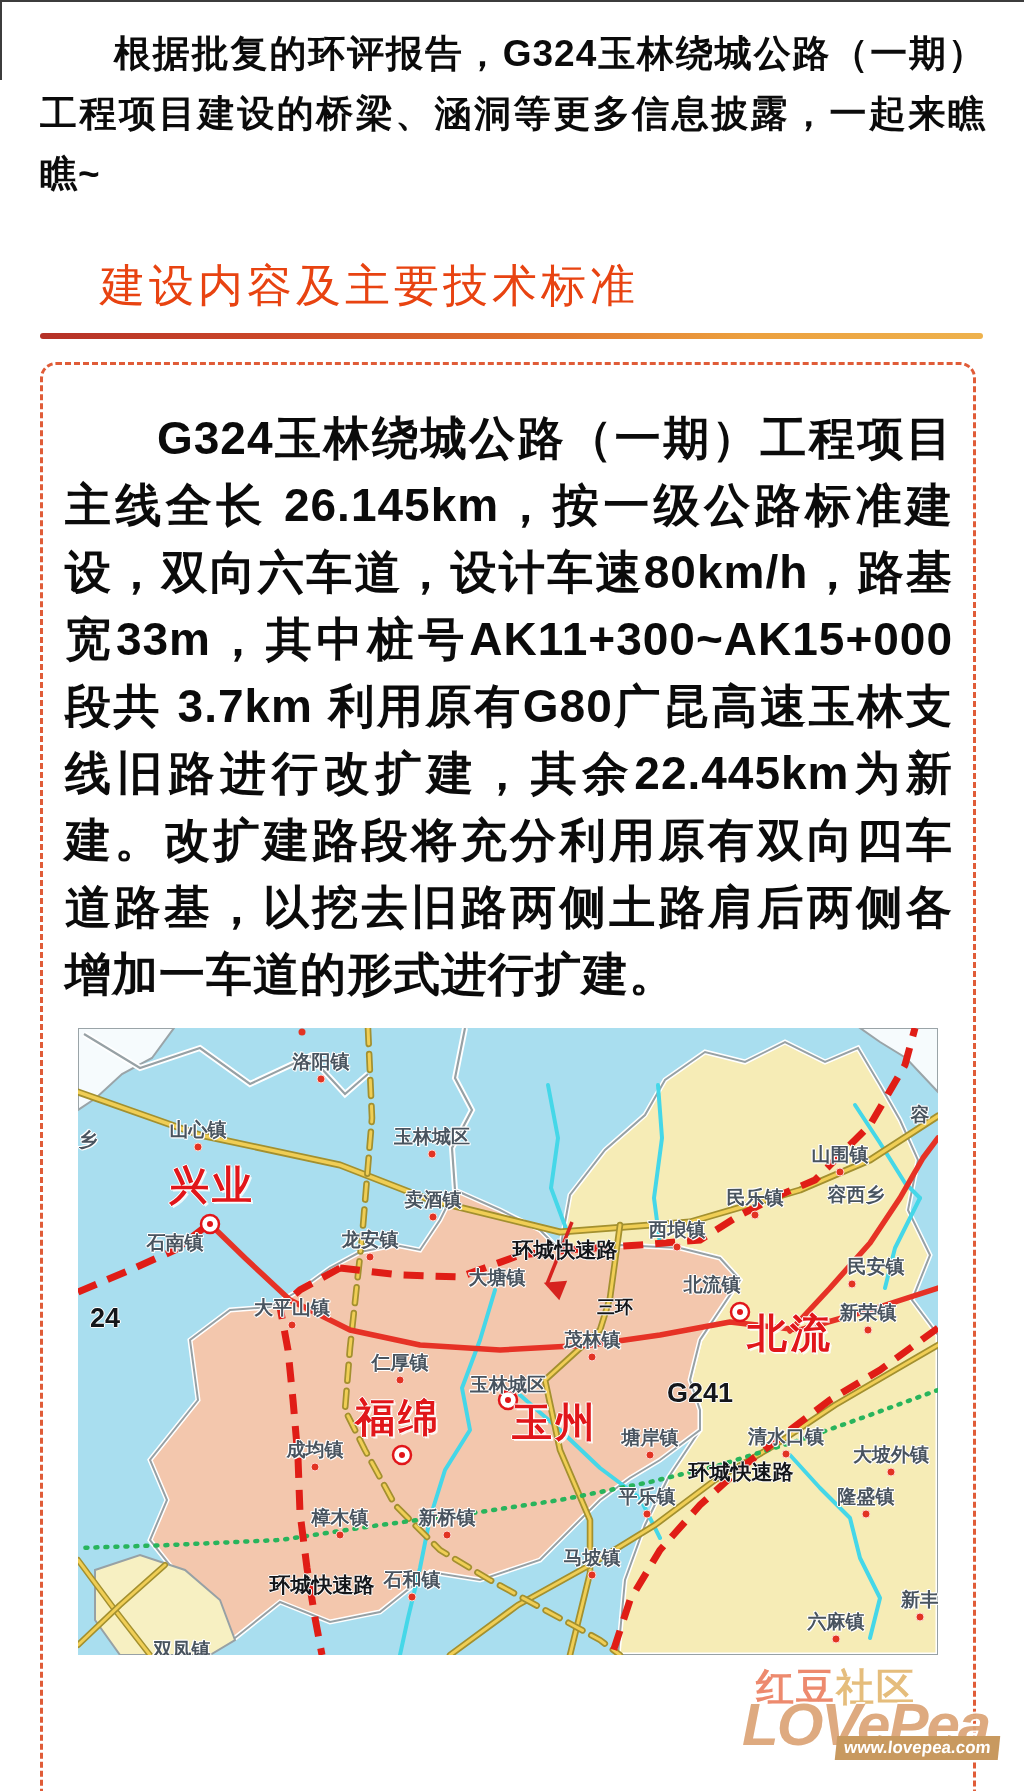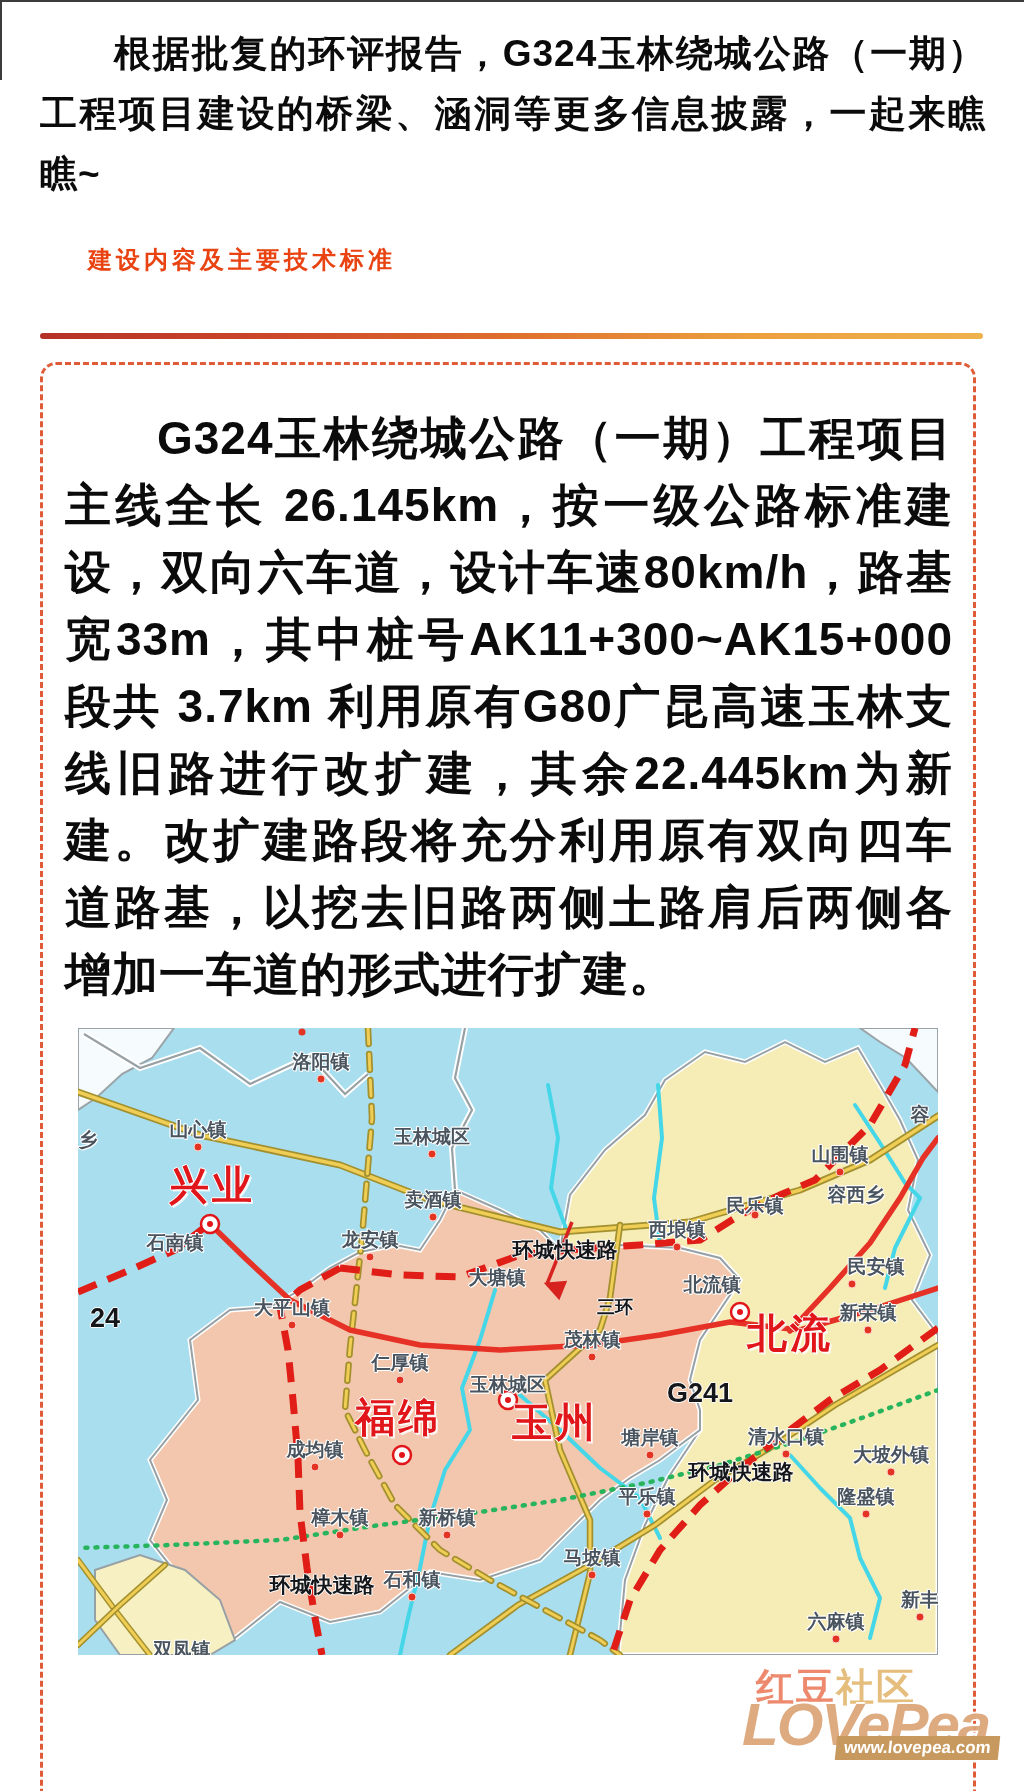--- a/index.html
+++ b/index.html
@@ -5,22 +5,22 @@
   html,body{margin:0;padding:0;background:#ffffff;}
   .page{position:relative;width:1024px;height:1791px;background:#fff;overflow:hidden;
         font-family:"Liberation Sans","DejaVu Sans",sans-serif;color:#0c0c0c;}
   .hairline-top{position:absolute;left:0;top:0;width:1024px;height:2px;background:#3c3c3c;}
   .hairline-left{position:absolute;left:0;top:0;width:2px;height:80px;background:#3c3c3c;}
 
   .intro{position:absolute;left:40px;top:24px;width:946px;margin:0;
          font-size:37px;line-height:60px;font-weight:900;letter-spacing:1px;
          text-align:justify;text-indent:2em;word-break:break-all;color:#0b0b0b;}
 
-  .section-title{position:absolute;left:84px;top:240px;margin:4px;
-        font-size:24px;font-weight:700;letter-spacing:4px;color:#e84311;}
+  .section-title{position:absolute;left:84px;top:240px;margin:16px;
+        font-size:45px;font-weight:400;letter-spacing:4px;color:#e84311;}
 
   .divider{position:absolute;left:40px;top:333px;width:943px;height:6px;border-radius:3px;
         background:linear-gradient(90deg,#b53127,#cc4829,#df6f2d,#eca03e,#eeb24d);}
 
   .info-box{position:absolute;left:40px;top:362px;width:936px;height:1470px;
         border:3px dashed #e05c38;border-radius:16px;box-sizing:border-box;}
   .info-paragraph{margin:40px 20px 0 22px;
         font-size:46px;line-height:67px;font-weight:900;letter-spacing:1px;
         text-align:justify;text-indent:2em;word-break:break-all;color:#0b0b0b;}
 
@@ -168,21 +168,21 @@
         <span class="map-dot" style="left: 355px; top: 189px;"></span>
         <span class="map-town" style="left: 97px; top: 215px;">石南镇</span>
         <span class="map-town" style="left: 292px; top: 212px;">龙安镇</span>
         <span class="map-dot" style="left: 292px; top: 229px;"></span>
         <span class="map-town" style="left: 214px; top: 280px;">大平山镇</span>
         <span class="map-dot" style="left: 214px; top: 297px;"></span>
         <span class="map-town" style="left: 322px; top: 335px;">仁厚镇</span>
         <span class="map-dot" style="left: 322px; top: 352px;"></span>
         <span class="map-town" style="left: 599px; top: 202px;">西埌镇</span>
         <span class="map-dot" style="left: 599px; top: 219px;"></span>
-        <span class="map-town" style="left: 677px; top: 178px;">民乐镇</span>
+        <span class="map-town" style="left: 677px; top: 170px;">民乐镇</span>
         <span class="map-dot" style="left: 677px; top: 187px;"></span>
         <span class="map-town" style="left: 762px; top: 127px;">山围镇</span>
         <span class="map-dot" style="left: 762px; top: 144px;"></span>
         <span class="map-town" style="left: 778px; top: 167px;">容西乡</span>
         <span class="map-town" style="left: 774px; top: 239px; padding-left: 48px;">民安镇</span>
         <span class="map-dot" style="left: 774px; top: 256px;"></span>
         <span class="map-town" style="left: 634px; top: 257px;">北流镇</span>
         <span class="map-town" style="left: 790px; top: 285px;">新荣镇</span>
         <span class="map-dot" style="left: 790px; top: 302px;"></span>
         <span class="map-town" style="left: 514px; top: 312px;">茂林镇</span>

